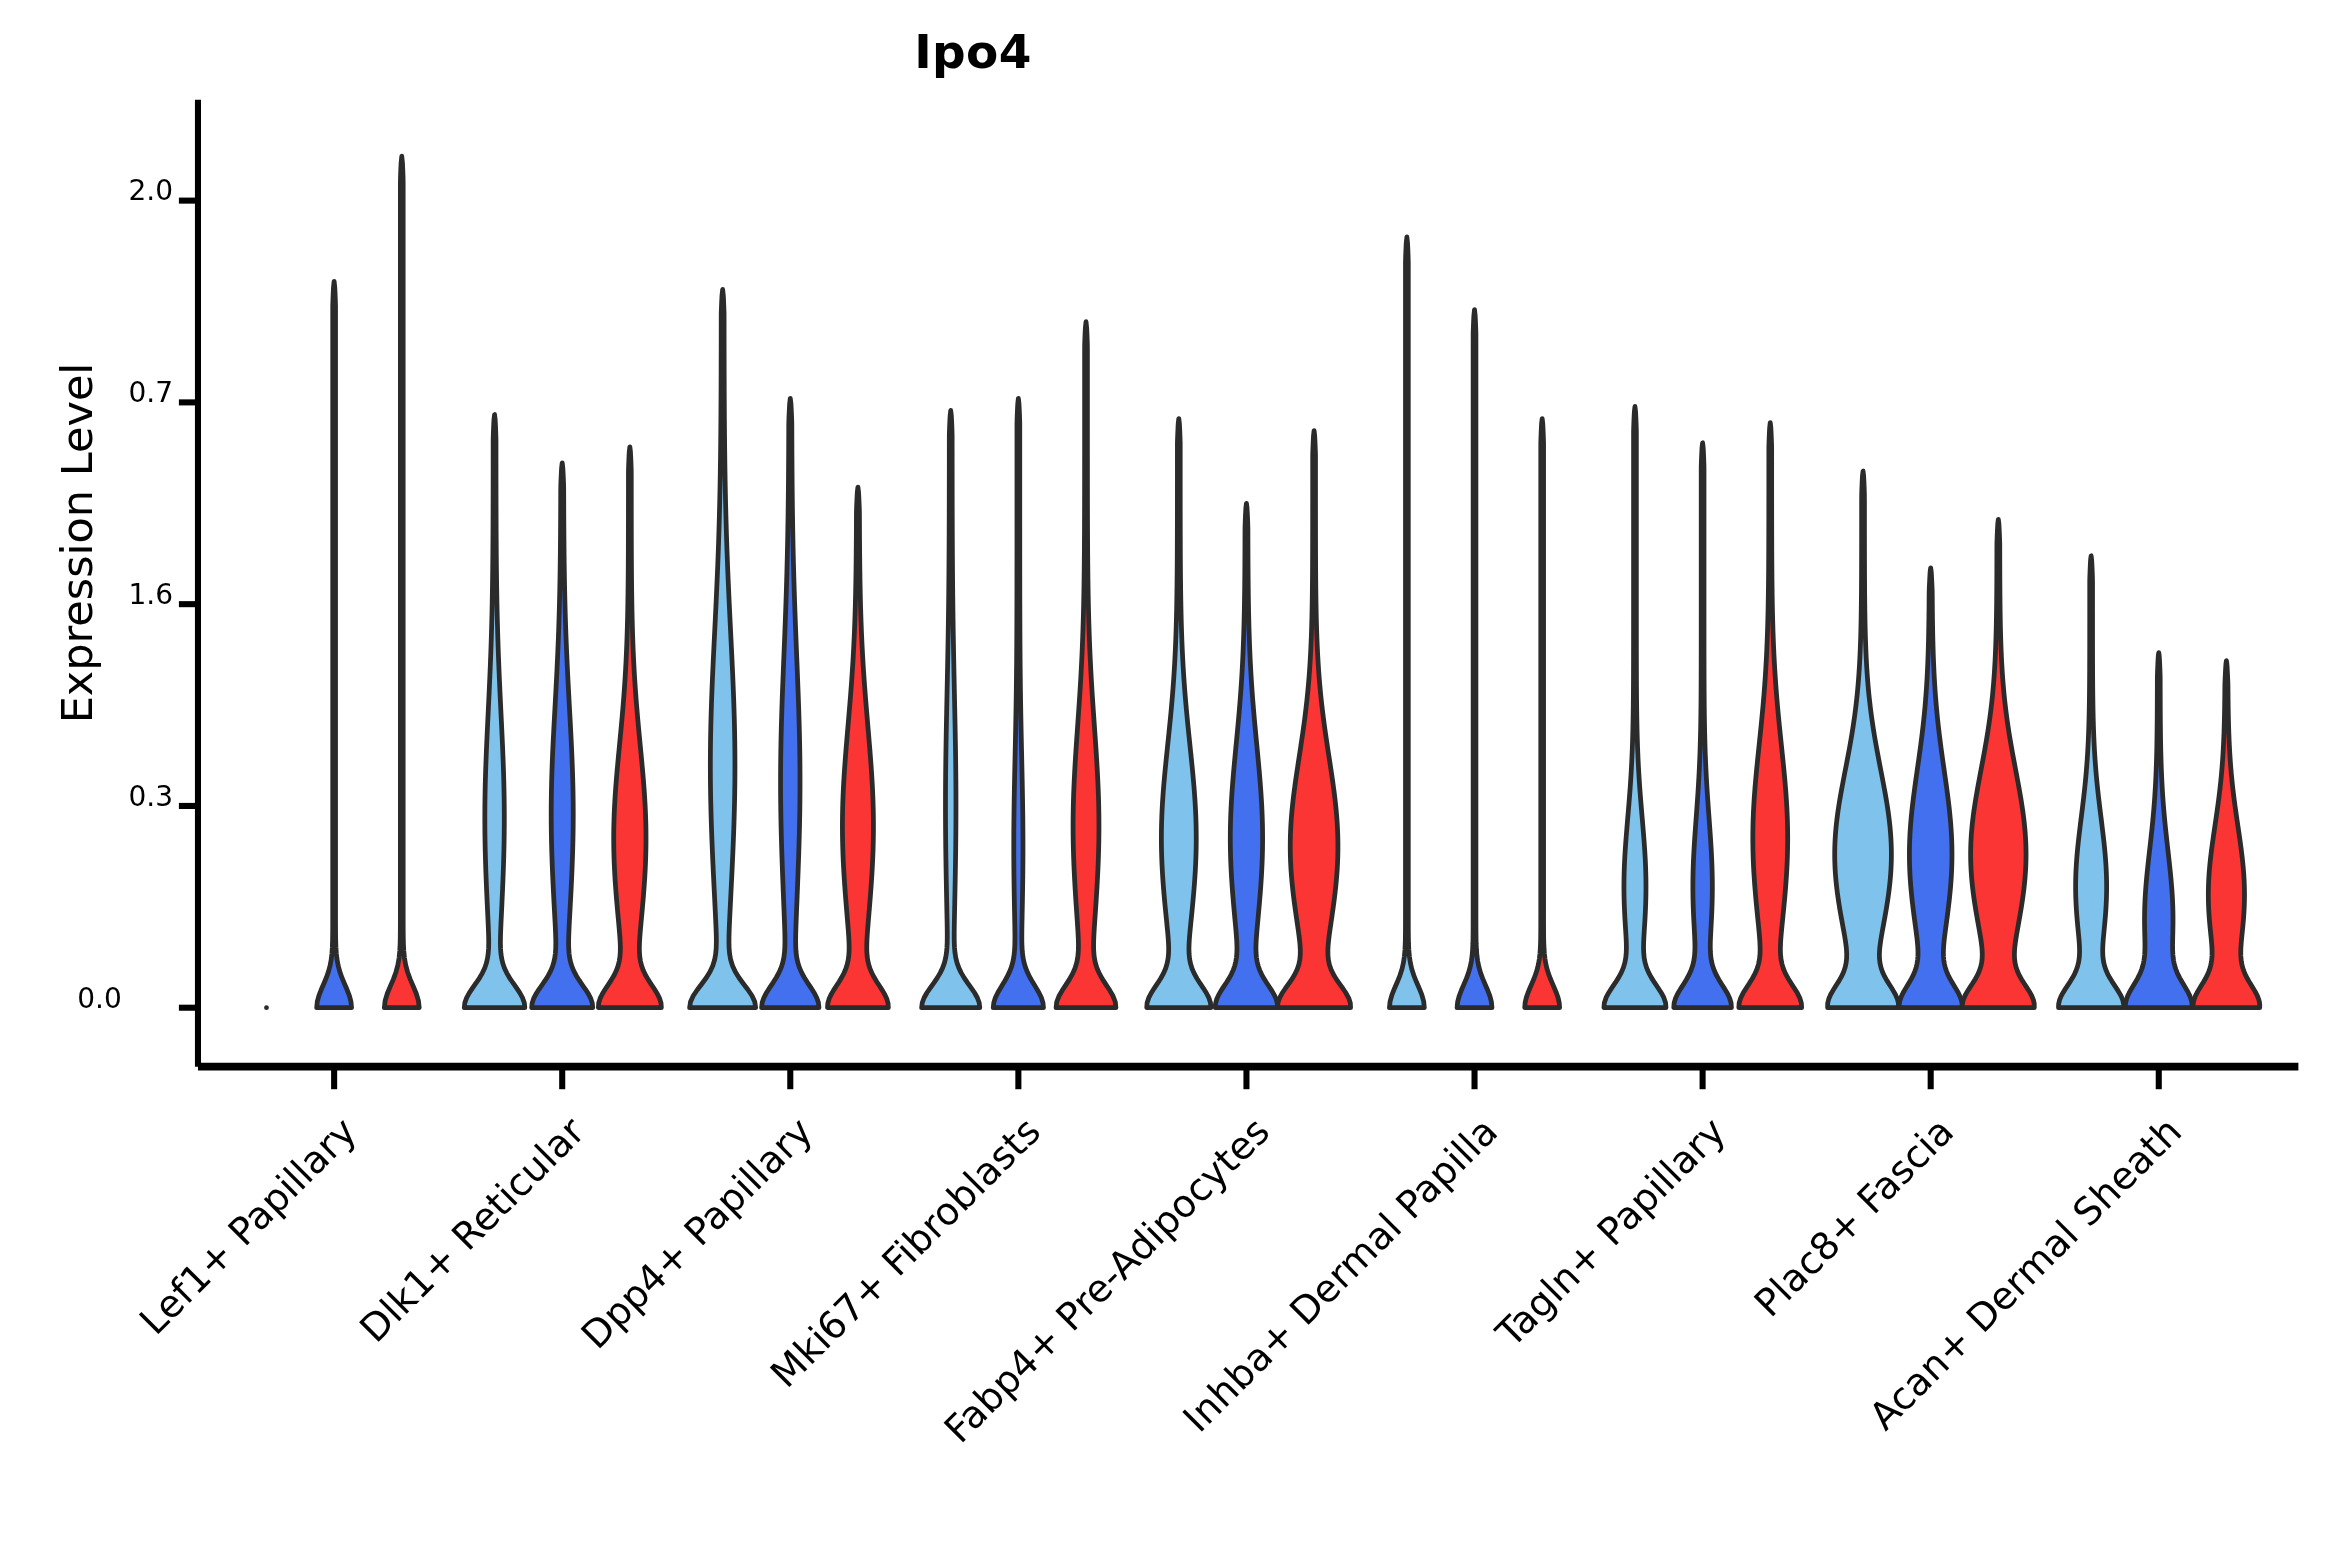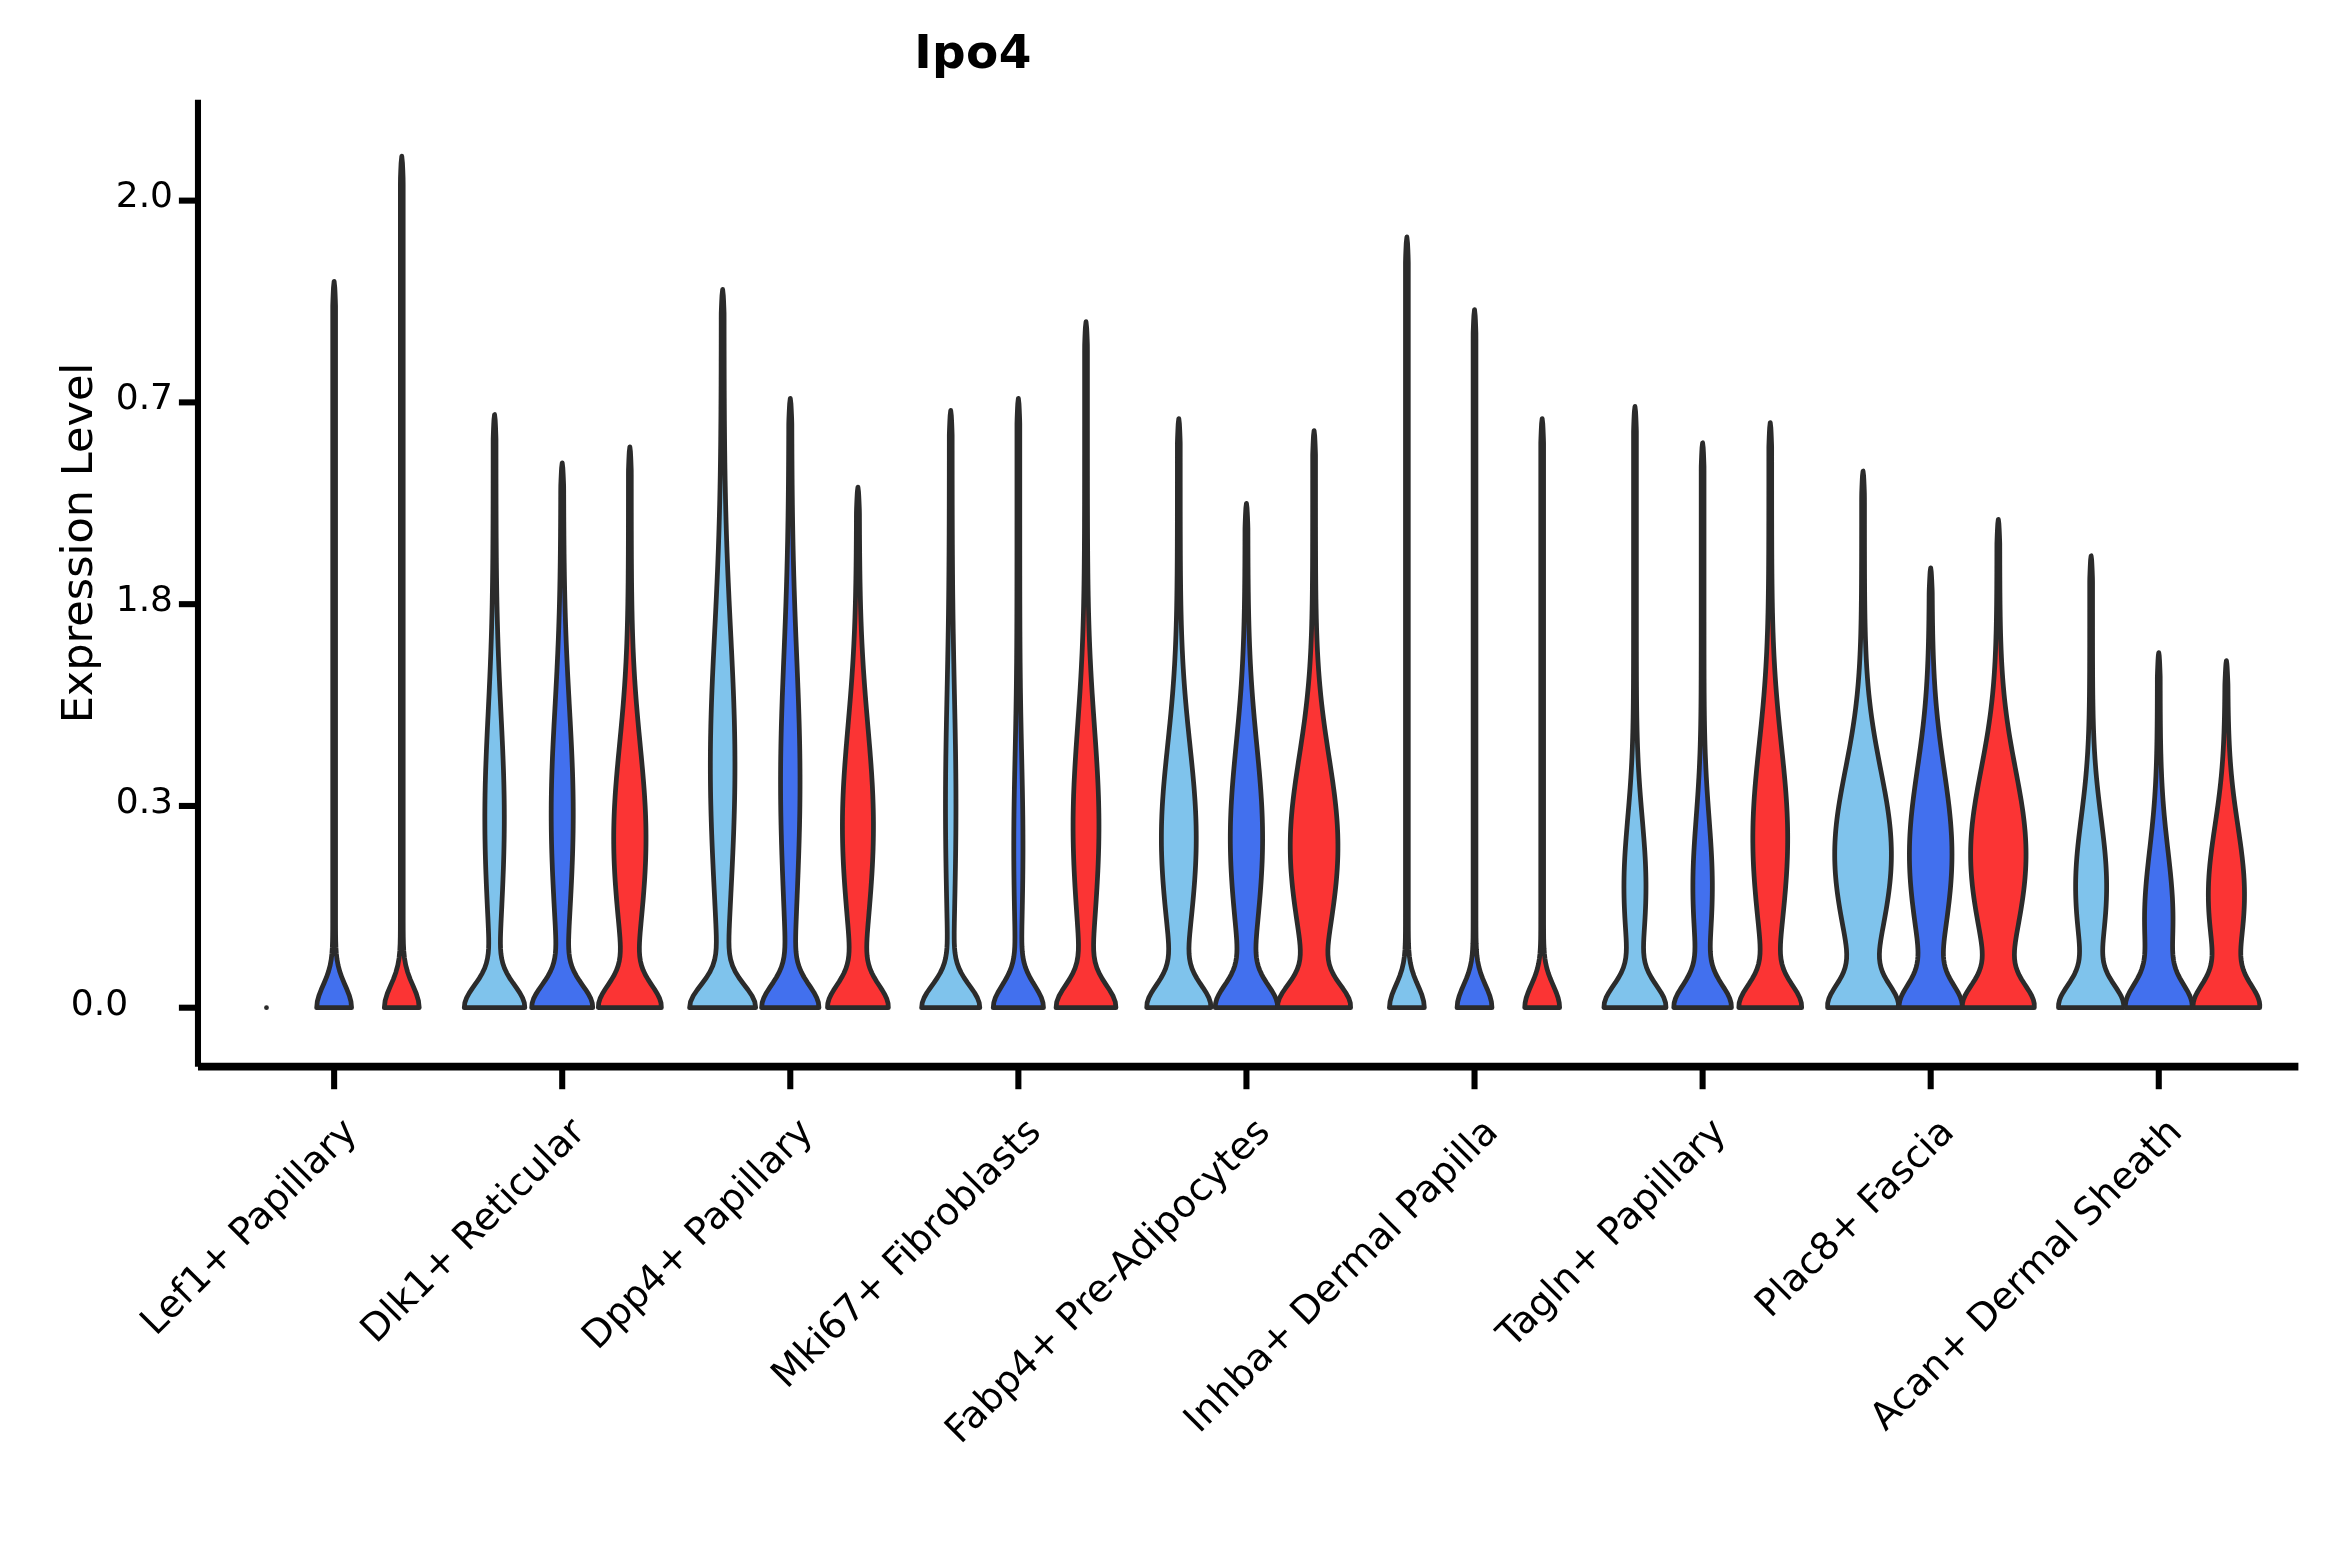--- a/index.html
+++ b/index.html
@@ -16,21 +16,21 @@
     position:absolute;
     left:-253px; top:518px;           
     width:659px; text-align:center;
     transform:rotate(-90deg);
     font-size:43px;color:#000;
     font-family:"DejaVu Sans", sans-serif;
   }
 
   .ytick-label{
     position:absolute;right:0;width:147px;text-align:right;
-    font-size:36px;color:#000;line-height:1;
+    font-size:28px;color:#000;line-height:1;
     font-family:"DejaVu Sans", sans-serif;
   }
   #ytick-labels{position:absolute;left:26px;top:0;width:147px;height:1561px;}
 
   #svg-chart{position:absolute;left:0;top:0;}
 
   #xtick-labels{position:absolute;left:0;top:0;width:2342px;height:1561px;}
   .xtick-label{
     position:absolute;
     font-size:38px;color:#000;white-space:nowrap;
@@ -45,21 +45,21 @@
 
 <div id="root">
 
   <div id="plot-title">Ipo4</div>
 
   <div id="ylabel">Expression Level</div>
 
   <div id="ytick-labels">
       <div class="ytick-label" style="top: 985px; text-align: center;">0.0</div>
       <div class="ytick-label" style="top: 783px;">0.3</div>
-      <div class="ytick-label" style="top: 581px;">1.8</div>
+      <div class="ytick-label" style="top: 581px;">1.6</div>
       <div class="ytick-label" style="top: 379px;">0.7</div>
       <div class="ytick-label" style="top: 177px;">2.0</div>
     </div>
 
   <svg id="svg-chart" width="2342" height="1561" viewBox="0 0 2700 1800">
       <g>
         <g>
           <path d="M 307.00 1162.00 L 307.00 1162.00 L 307.00 1162.00 L 307.00 1162.00 L 307.00 1162.00 L 307.00 1162.00 L 307.00 1162.00 L 307.00 1162.00 L 307.00 1162.00 L 307.00 1162.00 L 307.00 1162.00 L 307.00 1162.00 L 307.00 1162.00 L 307.00 1162.00 L 307.00 1162.00 L 307.00 1162.00 L 307.00 1162.00 L 307.00 1162.00 L 307.00 1162.00 L 307.00 1162.00 L 307.00 1162.00 L 307.00 1162.00 L 307.00 1162.00 L 307.00 1162.00 L 307.00 1162.00 L 307.00 1162.00 L 307.00 1162.00 L 307.00 1162.00 L 307.00 1162.00 L 307.00 1162.00 L 307.00 1162.00 L 307.00 1162.00 L 307.00 1162.00 L 307.00 1162.00 L 307.00 1162.00 L 307.00 1162.00 L 307.00 1162.00 L 307.00 1162.00 L 307.00 1162.00 L 307.00 1162.00 L 307.00 1162.00 L 307.00 1162.00 L 307.00 1162.00 L 307.00 1162.00 L 307.00 1162.00 L 307.00 1162.00 L 307.00 1162.00 L 307.00 1162.00 L 307.00 1162.00 L 307.00 1162.00 L 307.00 1162.00 L 307.00 1162.00 L 307.00 1162.00 L 307.00 1162.00 L 307.00 1162.00 L 307.00 1162.00 L 307.00 1162.00 L 307.00 1162.00 L 307.00 1162.00 L 307.00 1162.00 L 307.00 1162.00 L 307.00 1162.00 L 307.00 1162.00 L 307.00 1162.00 L 307.00 1162.00 L 307.00 1162.00 L 307.00 1162.00 L 307.00 1162.00 L 307.00 1162.00 L 307.00 1162.00 L 307.00 1162.00 L 307.00 1162.00 L 307.00 1162.00 L 307.00 1162.00 L 307.00 1162.00 L 307.00 1162.00 L 307.00 1162.00 L 307.00 1162.00 L 307.00 1162.00 L 307.00 1162.00 L 307.00 1162.00 L 307.00 1162.00 L 307.00 1162.00 L 307.00 1162.00 L 307.00 1162.00 L 307.00 1162.00 L 307.00 1162.00 L 307.00 1162.00 L 307.00 1162.00 L 307.00 1162.00 L 307.00 1162.00 L 307.00 1162.00 L 307.00 1162.00 L 307.00 1162.00 L 307.00 1162.00 L 307.00 1162.00 L 307.00 1162.00 L 307.00 1162.00 L 307.00 1162.00 L 307.00 1162.00 L 307.00 1162.00 L 307.00 1162.00 L 307.00 1162.00 L 307.00 1162.00 L 307.00 1162.00 L 307.00 1162.00 L 307.00 1162.00 L 307.00 1162.00 L 307.00 1162.00 L 307.00 1162.00 L 307.00 1162.00 L 307.00 1162.00 L 307.00 1162.00 L 307.00 1162.00 L 307.00 1162.00 L 307.00 1162.00 L 307.00 1162.00 L 307.00 1162.00 L 307.00 1162.00 L 307.00 1162.00 L 307.00 1162.00 L 307.00 1162.00 L 307.00 1162.00 L 307.00 1162.00 L 307.00 1162.00 L 307.00 1162.00 L 307.00 1162.00 L 307.00 1162.00 L 307.00 1162.00 L 307.00 1162.00 L 307.00 1162.00 L 307.00 1162.00 L 307.00 1162.00 L 307.00 1162.00 L 307.00 1162.00 L 307.00 1162.00 L 307.00 1162.00 L 307.00 1162.00 L 307.00 1162.00 L 307.00 1162.00 L 307.00 1162.00 L 307.00 1162.00 L 307.00 1162.00 L 307.00 1162.00 L 307.00 1162.00 L 307.00 1162.00 L 307.00 1162.00 L 307.00 1162.00 L 307.00 1162.00 L 307.00 1162.00 L 307.00 1162.00 L 307.00 1162.00 L 307.00 1162.00 L 307.00 1162.00 L 307.00 1162.00 L 307.00 1162.00 L 307.00 1162.00 L 307.00 1162.00 L 307.00 1162.00 L 307.00 1162.00 L 307.00 1162.00 L 307.00 1162.00 L 307.00 1162.00 L 307.00 1162.00 L 307.00 1162.00 L 307.00 1162.00 L 307.00 1162.00 L 307.00 1162.00 L 307.00 1162.00 L 307.00 1162.00 L 307.00 1162.00 L 307.00 1162.00 L 307.00 1162.00 L 307.00 1162.00 L 307.00 1162.00 L 307.00 1162.00 L 307.00 1162.00 L 307.00 1162.00 L 307.00 1162.00 L 307.00 1162.00 L 307.00 1162.00 L 307.00 1162.00 L 307.00 1162.00 L 307.00 1162.00 L 307.00 1162.00 L 307.00 1162.00 L 307.00 1162.00 L 307.00 1162.00 L 307.00 1162.00 L 307.00 1162.00 L 307.00 1162.00 L 307.00 1162.00 L 307.00 1162.00 L 307.00 1162.00 L 307.00 1162.00 L 307.00 1162.00 L 307.00 1162.00 L 307.00 1162.00 L 307.00 1162.00 L 307.00 1162.00 L 307.00 1162.00 L 307.00 1162.00 L 307.00 1162.00 L 307.00 1162.00 L 307.00 1162.00 L 307.00 1162.00 L 307.00 1162.00 L 307.00 1162.00 L 307.00 1162.00 L 307.00 1162.00 L 307.00 1162.00 L 307.00 1162.00 L 307.00 1162.00 L 307.00 1162.00 L 307.00 1162.00 L 307.00 1162.00 L 307.00 1162.00 L 307.00 1162.00 L 307.00 1162.00 L 307.00 1162.00 L 307.00 1162.00 L 307.00 1162.00 L 307.00 1162.00 L 307.00 1162.00 L 307.00 1162.00 L 307.00 1162.00 L 307.00 1162.00 L 307.00 1162.00 L 307.00 1162.00 L 307.00 1162.00 L 307.00 1162.00 L 307.00 1162.00 L 307.00 1162.00 L 307.00 1162.00 L 307.00 1162.00 L 307.00 1162.00 L 307.00 1162.00 L 307.00 1162.00 L 307.00 1162.00 L 307.00 1162.00 L 307.00 1162.00 L 307.00 1162.00 Z" fill="#7FC3EC" stroke="#2b2b2b" stroke-width="5.5" stroke-linejoin="round" stroke-linecap="round"></path>
           <path d="M 405.10 1162.00 L 404.42 1155.02 L 402.54 1148.04 L 399.84 1141.06 L 396.80 1134.08 L 393.90 1127.10 L 391.45 1120.12 L 389.59 1113.14 L 388.31 1106.16 L 387.51 1099.18 L 387.05 1092.20 L 386.81 1085.22 L 386.69 1078.24 L 386.63 1071.26 L 386.61 1064.28 L 386.60 1057.30 L 386.60 1050.32 L 386.60 1043.34 L 386.60 1036.36 L 386.60 1029.38 L 386.60 1022.40 L 386.60 1015.42 L 386.60 1008.44 L 386.60 1001.46 L 386.60 994.48 L 386.60 987.50 L 386.60 980.52 L 386.60 973.54 L 386.60 966.56 L 386.60 959.58 L 386.60 952.60 L 386.60 945.62 L 386.60 938.64 L 386.60 931.66 L 386.60 924.68 L 386.60 917.70 L 386.60 910.72 L 386.60 903.74 L 386.60 896.76 L 386.60 889.78 L 386.60 882.80 L 386.60 875.82 L 386.60 868.84 L 386.60 861.86 L 386.60 854.88 L 386.60 847.90 L 386.60 840.92 L 386.60 833.94 L 386.60 826.96 L 386.60 819.98 L 386.60 813.00 L 386.60 806.02 L 386.60 799.04 L 386.60 792.06 L 386.60 785.08 L 386.60 778.10 L 386.60 771.12 L 386.60 764.14 L 386.60 757.16 L 386.60 750.18 L 386.60 743.20 L 386.60 736.22 L 386.60 729.24 L 386.60 722.26 L 386.60 715.28 L 386.60 708.30 L 386.60 701.32 L 386.60 694.34 L 386.60 687.36 L 386.60 680.38 L 386.60 673.40 L 386.60 666.42 L 386.60 659.44 L 386.60 652.46 L 386.60 645.48 L 386.60 638.50 L 386.60 631.52 L 386.60 624.54 L 386.60 617.56 L 386.60 610.58 L 386.60 603.60 L 386.60 596.62 L 386.60 589.64 L 386.60 582.66 L 386.60 575.68 L 386.60 568.70 L 386.60 561.72 L 386.60 554.74 L 386.60 547.76 L 386.60 540.78 L 386.60 533.80 L 386.60 526.82 L 386.60 519.84 L 386.60 512.86 L 386.60 505.88 L 386.60 498.90 L 386.60 491.92 L 386.60 484.94 L 386.60 477.96 L 386.60 470.98 L 386.60 464.00 L 386.60 457.02 L 386.60 450.04 L 386.60 443.06 L 386.60 436.08 L 386.60 429.10 L 386.60 422.12 L 386.60 415.14 L 386.60 408.16 L 386.60 401.18 L 386.60 394.20 L 386.60 387.22 L 386.60 380.24 L 386.60 373.26 L 386.60 366.28 L 386.60 359.30 L 386.60 352.32 L 386.37 345.34 L 386.09 338.36 L 385.75 331.38 L 385.00 324.40 L 385.00 324.40 L 384.25 331.38 L 383.91 338.36 L 383.63 345.34 L 383.40 352.32 L 383.40 359.30 L 383.40 366.28 L 383.40 373.26 L 383.40 380.24 L 383.40 387.22 L 383.40 394.20 L 383.40 401.18 L 383.40 408.16 L 383.40 415.14 L 383.40 422.12 L 383.40 429.10 L 383.40 436.08 L 383.40 443.06 L 383.40 450.04 L 383.40 457.02 L 383.40 464.00 L 383.40 470.98 L 383.40 477.96 L 383.40 484.94 L 383.40 491.92 L 383.40 498.90 L 383.40 505.88 L 383.40 512.86 L 383.40 519.84 L 383.40 526.82 L 383.40 533.80 L 383.40 540.78 L 383.40 547.76 L 383.40 554.74 L 383.40 561.72 L 383.40 568.70 L 383.40 575.68 L 383.40 582.66 L 383.40 589.64 L 383.40 596.62 L 383.40 603.60 L 383.40 610.58 L 383.40 617.56 L 383.40 624.54 L 383.40 631.52 L 383.40 638.50 L 383.40 645.48 L 383.40 652.46 L 383.40 659.44 L 383.40 666.42 L 383.40 673.40 L 383.40 680.38 L 383.40 687.36 L 383.40 694.34 L 383.40 701.32 L 383.40 708.30 L 383.40 715.28 L 383.40 722.26 L 383.40 729.24 L 383.40 736.22 L 383.40 743.20 L 383.40 750.18 L 383.40 757.16 L 383.40 764.14 L 383.40 771.12 L 383.40 778.10 L 383.40 785.08 L 383.40 792.06 L 383.40 799.04 L 383.40 806.02 L 383.40 813.00 L 383.40 819.98 L 383.40 826.96 L 383.40 833.94 L 383.40 840.92 L 383.40 847.90 L 383.40 854.88 L 383.40 861.86 L 383.40 868.84 L 383.40 875.82 L 383.40 882.80 L 383.40 889.78 L 383.40 896.76 L 383.40 903.74 L 383.40 910.72 L 383.40 917.70 L 383.40 924.68 L 383.40 931.66 L 383.40 938.64 L 383.40 945.62 L 383.40 952.60 L 383.40 959.58 L 383.40 966.56 L 383.40 973.54 L 383.40 980.52 L 383.40 987.50 L 383.40 994.48 L 383.40 1001.46 L 383.40 1008.44 L 383.40 1015.42 L 383.40 1022.40 L 383.40 1029.38 L 383.40 1036.36 L 383.40 1043.34 L 383.40 1050.32 L 383.40 1057.30 L 383.39 1064.28 L 383.37 1071.26 L 383.31 1078.24 L 383.19 1085.22 L 382.95 1092.20 L 382.49 1099.18 L 381.69 1106.16 L 380.41 1113.14 L 378.55 1120.12 L 376.10 1127.10 L 373.20 1134.08 L 370.16 1141.06 L 367.46 1148.04 L 365.58 1155.02 L 364.90 1162.00 Z" fill="#4270EE" stroke="#2b2b2b" stroke-width="5.5" stroke-linejoin="round" stroke-linecap="round"></path>
           <path d="M 483.10 1162.00 L 482.18 1153.82 L 479.68 1145.64 L 476.28 1137.45 L 472.77 1129.27 L 469.76 1121.09 L 467.54 1112.91 L 466.11 1104.73 L 465.30 1096.54 L 464.89 1088.36 L 464.71 1080.18 L 464.64 1072.00 L 464.61 1063.81 L 464.60 1055.63 L 464.60 1047.45 L 464.60 1039.27 L 464.60 1031.09 L 464.60 1022.90 L 464.60 1014.72 L 464.60 1006.54 L 464.60 998.36 L 464.60 990.18 L 464.60 981.99 L 464.60 973.81 L 464.60 965.63 L 464.60 957.45 L 464.60 949.27 L 464.60 941.08 L 464.60 932.90 L 464.60 924.72 L 464.60 916.54 L 464.60 908.35 L 464.60 900.17 L 464.60 891.99 L 464.60 883.81 L 464.60 875.63 L 464.60 867.44 L 464.60 859.26 L 464.60 851.08 L 464.60 842.90 L 464.60 834.72 L 464.60 826.53 L 464.60 818.35 L 464.60 810.17 L 464.60 801.99 L 464.60 793.81 L 464.60 785.62 L 464.60 777.44 L 464.60 769.26 L 464.60 761.08 L 464.60 752.89 L 464.60 744.71 L 464.60 736.53 L 464.60 728.35 L 464.60 720.17 L 464.60 711.98 L 464.60 703.80 L 464.60 695.62 L 464.60 687.44 L 464.60 679.26 L 464.60 671.07 L 464.60 662.89 L 464.60 654.71 L 464.60 646.53 L 464.60 638.34 L 464.60 630.16 L 464.60 621.98 L 464.60 613.80 L 464.60 605.62 L 464.60 597.43 L 464.60 589.25 L 464.60 581.07 L 464.60 572.89 L 464.60 564.71 L 464.60 556.52 L 464.60 548.34 L 464.60 540.16 L 464.60 531.98 L 464.60 523.80 L 464.60 515.61 L 464.60 507.43 L 464.60 499.25 L 464.60 491.07 L 464.60 482.88 L 464.60 474.70 L 464.60 466.52 L 464.60 458.34 L 464.60 450.16 L 464.60 441.97 L 464.60 433.79 L 464.60 425.61 L 464.60 417.43 L 464.60 409.25 L 464.60 401.06 L 464.60 392.88 L 464.60 384.70 L 464.60 376.52 L 464.60 368.34 L 464.60 360.15 L 464.60 351.97 L 464.60 343.79 L 464.60 335.61 L 464.60 327.42 L 464.60 319.24 L 464.60 311.06 L 464.60 302.88 L 464.60 294.70 L 464.60 286.51 L 464.60 278.33 L 464.60 270.15 L 464.60 261.97 L 464.60 253.79 L 464.60 245.60 L 464.60 237.42 L 464.60 229.24 L 464.60 221.06 L 464.60 212.88 L 464.49 204.69 L 464.19 196.51 L 463.81 188.33 L 463.00 180.15 L 463.00 180.15 L 462.19 188.33 L 461.81 196.51 L 461.51 204.69 L 461.40 212.88 L 461.40 221.06 L 461.40 229.24 L 461.40 237.42 L 461.40 245.60 L 461.40 253.79 L 461.40 261.97 L 461.40 270.15 L 461.40 278.33 L 461.40 286.51 L 461.40 294.70 L 461.40 302.88 L 461.40 311.06 L 461.40 319.24 L 461.40 327.42 L 461.40 335.61 L 461.40 343.79 L 461.40 351.97 L 461.40 360.15 L 461.40 368.34 L 461.40 376.52 L 461.40 384.70 L 461.40 392.88 L 461.40 401.06 L 461.40 409.25 L 461.40 417.43 L 461.40 425.61 L 461.40 433.79 L 461.40 441.97 L 461.40 450.16 L 461.40 458.34 L 461.40 466.52 L 461.40 474.70 L 461.40 482.88 L 461.40 491.07 L 461.40 499.25 L 461.40 507.43 L 461.40 515.61 L 461.40 523.80 L 461.40 531.98 L 461.40 540.16 L 461.40 548.34 L 461.40 556.52 L 461.40 564.71 L 461.40 572.89 L 461.40 581.07 L 461.40 589.25 L 461.40 597.43 L 461.40 605.62 L 461.40 613.80 L 461.40 621.98 L 461.40 630.16 L 461.40 638.34 L 461.40 646.53 L 461.40 654.71 L 461.40 662.89 L 461.40 671.07 L 461.40 679.26 L 461.40 687.44 L 461.40 695.62 L 461.40 703.80 L 461.40 711.98 L 461.40 720.17 L 461.40 728.35 L 461.40 736.53 L 461.40 744.71 L 461.40 752.89 L 461.40 761.08 L 461.40 769.26 L 461.40 777.44 L 461.40 785.62 L 461.40 793.81 L 461.40 801.99 L 461.40 810.17 L 461.40 818.35 L 461.40 826.53 L 461.40 834.72 L 461.40 842.90 L 461.40 851.08 L 461.40 859.26 L 461.40 867.44 L 461.40 875.63 L 461.40 883.81 L 461.40 891.99 L 461.40 900.17 L 461.40 908.35 L 461.40 916.54 L 461.40 924.72 L 461.40 932.90 L 461.40 941.08 L 461.40 949.27 L 461.40 957.45 L 461.40 965.63 L 461.40 973.81 L 461.40 981.99 L 461.40 990.18 L 461.40 998.36 L 461.40 1006.54 L 461.40 1014.72 L 461.40 1022.90 L 461.40 1031.09 L 461.40 1039.27 L 461.40 1047.45 L 461.40 1055.63 L 461.39 1063.81 L 461.36 1072.00 L 461.29 1080.18 L 461.11 1088.36 L 460.70 1096.54 L 459.89 1104.73 L 458.46 1112.91 L 456.24 1121.09 L 453.23 1129.27 L 449.72 1137.45 L 446.32 1145.64 L 443.82 1153.82 L 442.90 1162.00 Z" fill="#FB3434" stroke="#2b2b2b" stroke-width="5.5" stroke-linejoin="round" stroke-linecap="round"></path>

